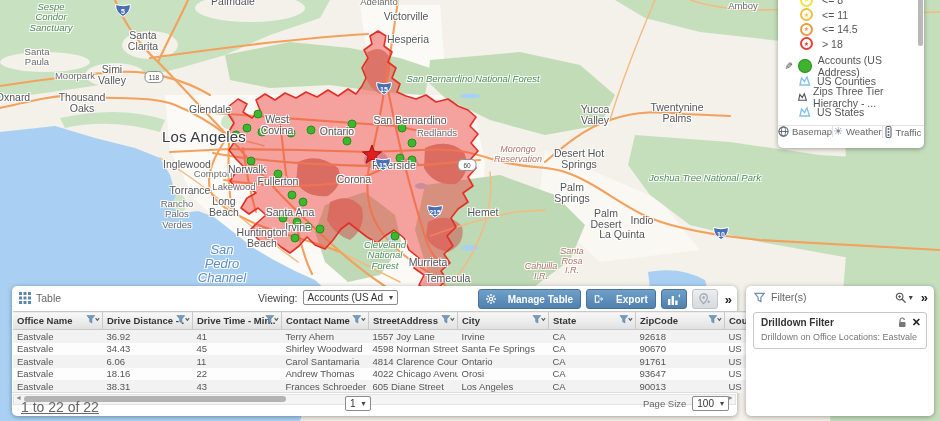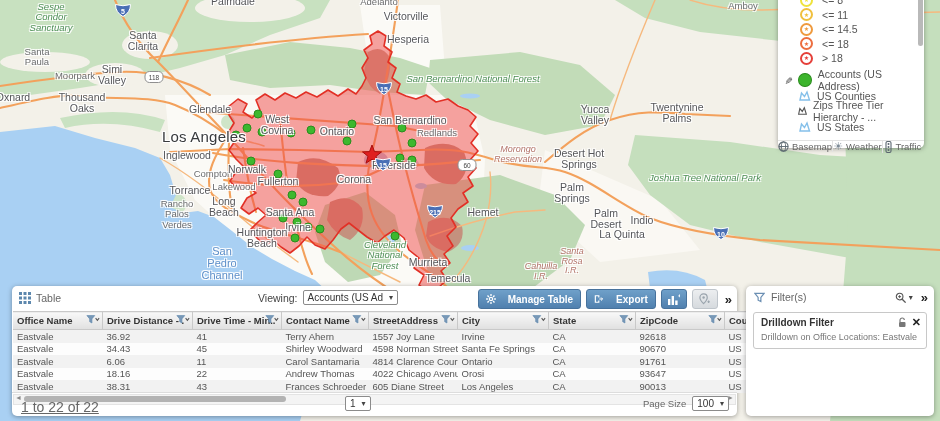--- a/index.html
+++ b/index.html
@@ -8,21 +8,21 @@
   #map-wrap{position:absolute;inset:0;}
   #map-svg{position:absolute;left:0;top:0;}
   
   .map-label{position:absolute;transform:translate(-50%,-50%);white-space:pre-line;
     text-align:center;line-height:1.08;pointer-events:none;
     text-shadow:1px 1px 0 #fff,-1px -1px 0 #fff,1px -1px 0 #fff,-1px 1px 0 #fff,0 0 2px #fff;}
   .lbl-city{font-size:10.5px;color:#55565a;}
   .lbl-city-sm{font-size:9.5px;color:#6b6c6e;}
   .lbl-city-major{font-size:15px;color:#383a3d;letter-spacing:.2px;}
   .lbl-park{font-size:9.5px;font-style:italic;color:#4f8f57;}
-  .lbl-water{font-size:11px;color:#5d8fc9;}
+  .lbl-water{font-size:13px;font-style:italic;color:#5d8fc9;}
   .lbl-res{font-size:9px;font-style:italic;color:#b3746a;}
   
   .shield{position:absolute;transform:translate(-50%,-50%);display:flex;align-items:center;justify-content:center;}
   .shield-i{width:17px;height:15px;}
   .shield-i svg{position:absolute;left:0;top:0;}
   .shield-i span{position:relative;color:#fff;font-size:7px;font-weight:bold;top:1px;}
   .shield-s{width:17px;height:10px;background:#fff;border:1px solid #8f8f8f;border-radius:5px;
     font-size:6.5px;color:#444;}
   
   .panel{position:absolute;background:#fff;border-radius:5px;box-shadow:0 1px 5px rgba(0,0,0,.35);}
@@ -194,21 +194,21 @@
       <div class="map-label lbl-city" style="left: 143px; top: 41px;">Santa
 Clarita</div>
       <div class="map-label lbl-city" style="left: 112px; top: 75px;">Simi
 Valley</div>
       <div class="map-label lbl-city-sm" style="left: 75px; top: 76px;">Moorpark</div>
       <div class="map-label lbl-city" style="left: 82px; top: 103px;">Thousand
 Oaks</div>
       <div class="map-label lbl-city" style="left: 13px; top: 98px;">Oxnard</div>
       <div class="map-label lbl-city" style="left: 210px; top: 110px;">Glendale</div>
       <div class="map-label lbl-city-major" style="left: 204px; top: 137px;">Los Angeles</div>
-      <div class="map-label lbl-city" style="left: 187px; top: 156px;">Inglewood</div>
+      <div class="map-label lbl-city" style="left: 187px; top: 165px;">Inglewood</div>
       <div class="map-label lbl-city-sm" style="left: 213px; top: 174px;">Compton</div>
       <div class="map-label lbl-city" style="left: 247px; top: 170px;">Norwalk</div>
       <div class="map-label lbl-city-sm" style="left: 234px; top: 187px;">Lakewood</div>
       <div class="map-label lbl-city" style="left: 190px; top: 191px;">Torrance</div>
       <div class="map-label lbl-city" style="left: 224px; top: 207px;">Long
 Beach</div>
       <div class="map-label lbl-city-sm" style="left: 177px; top: 214px;">Rancho
 Palos
 Verdes</div>
       <div class="map-label lbl-water" style="left: 222px; top: 264px;">San
@@ -299,24 +299,20 @@
         <span class="drive-dot" style="border:2px solid #efe33c;color:#efe33c">★</span>
         <span>&lt;= 8</span>
       </div>
       <div class="drive-row">
         <span class="drive-dot" style="border:2px solid #f0c03e;color:#f0c03e">★</span>
         <span>&lt;= 11</span>
       </div>
       <div class="drive-row">
         <span class="drive-dot" style="border:2px solid #ef9a3e;color:#ef9a3e">★</span>
         <span>&lt;= 14.5</span>
-      </div>
-      <div class="drive-row">
-        <span class="drive-dot" style="border:2px solid #ec6e3f;color:#ec6e3f">★</span>
-        <span>&lt;= 18</span>
       </div>
       <div class="drive-row">
         <span class="drive-dot" style="border:2px solid #e5403a;color:#e5403a">★</span>
         <span>&gt; 18</span>
       </div>
     </div>
   <div class="layer-list" id="layer-list">
       <div class="layer-row">
         <span class="pencil">✎</span>
         <span class="acct-dot" style="background:#3cb42c;border:1px solid #2a8c1d"></span>

